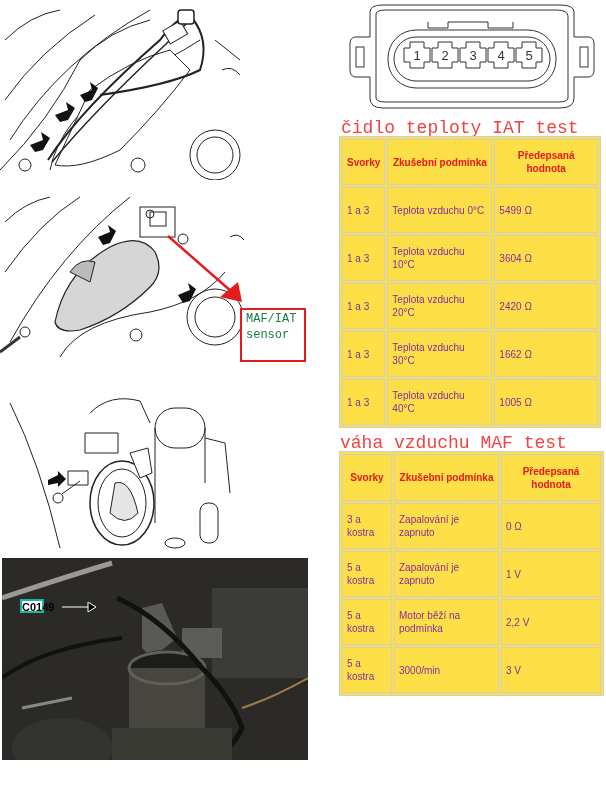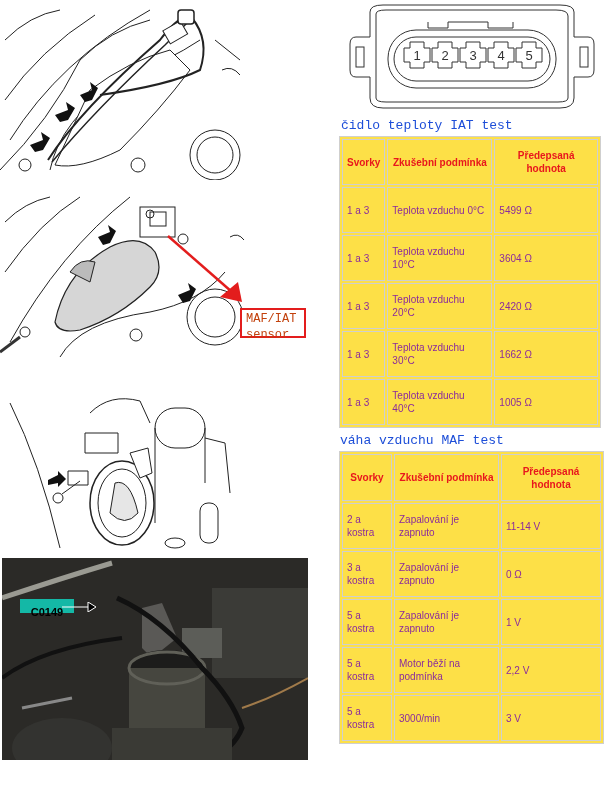--- a/index.html
+++ b/index.html
@@ -8,36 +8,36 @@
 
   .panel { position: absolute; overflow: hidden; }
   .panel svg { display: block; }
 
   #fig1 { left: 0; top: 0; width: 245px; height: 180px; }
   #fig2 { left: 0; top: 192px; width: 245px; height: 170px; }
   #fig3 { left: 0; top: 383px; width: 240px; height: 170px; }
   #photo { left: 2px; top: 558px; width: 306px; height: 202px; background: #2a2a28; }
 
   .callout-box {
-    position: absolute; left: 240px; top: 308px; width: 66px; height: 30px;
+    position: absolute; left: 240px; top: 308px; width: 66px; height: 54px;
     border: 2px solid #e31d1d; background: #fff;
     font-family: "Liberation Mono", monospace; font-size: 12px; line-height: 16px;
-    color: #c2410c; padding: 1px 4px;
+    color: #15803d; padding: 1px 4px;
   }
   .photo-label {
-    position: absolute; left: 20px; top: 599px; width: 54px; height: 14px;
-    background: #fff; border: 7px solid #14b8a6;
+    position: absolute; left: 20px; top: 599px; width: 24px; height: 14px;
+    background: #fff; border: 2px solid #14b8a6;
     font-family: "Liberation Sans", sans-serif; font-weight: bold; font-size: 11px; line-height: 12px;
     color: #000; text-align: center;
   }
 
   #connector { left: 348px; top: 2px; width: 248px; height: 110px; }
 
   .heading {
-    position: absolute; font-family: "Liberation Mono", monospace; font-size: 13px; color: #1d4ed8;
+    position: absolute; font-family: "Liberation Mono", monospace; font-size: 18px; color: #ef4444;
     white-space: nowrap;
   }
   #h1 { left: 341px; top: 118px; }
   #h2 { left: 340px; top: 433px; text-align: center; }
 
   table.spec {
     position: absolute; border-collapse: separate; border-spacing: 2px;
     border: 1px solid #cfcfcf; background: #fde047;
   }
   table.spec td, table.spec th {
@@ -225,25 +225,20 @@
 
 <div class="heading" id="h2">váha vzduchu MAF test</div>
 <table class="spec" id="t2">
   <tbody>
       <tr>
     <th class="c1">Svorky</th>
     <th class="c2">Zkušební podmínka</th>
     <th>Předepsaná hodnota</th>
   </tr>
   <tr>
-    <td>2 a kostra</td>
-    <td>Zapalování je zapnuto</td>
-    <td>11-14 V</td>
-  </tr>
-  <tr>
     <td>3 a kostra</td>
     <td>Zapalování je zapnuto</td>
     <td>0 Ω</td>
   </tr>
   <tr>
     <td>5 a kostra</td>
     <td>Zapalování je zapnuto</td>
     <td>1 V</td>
   </tr>
   <tr>

